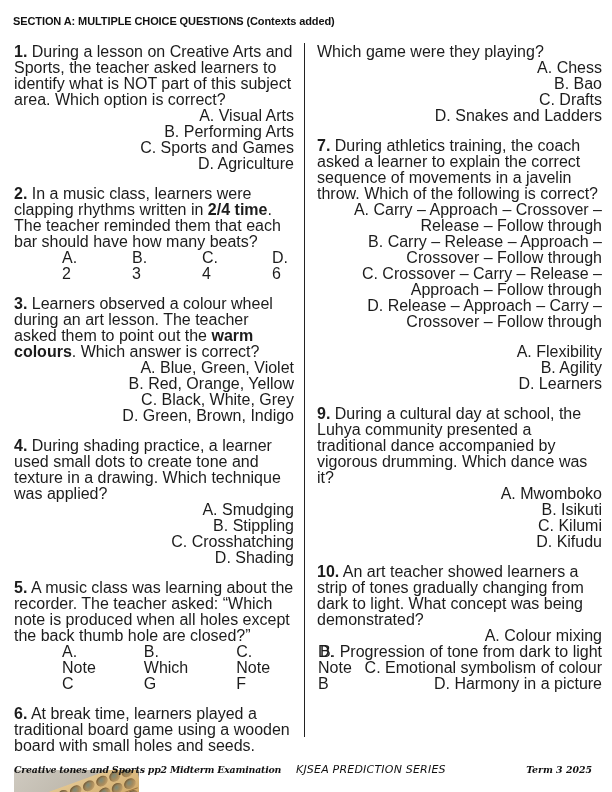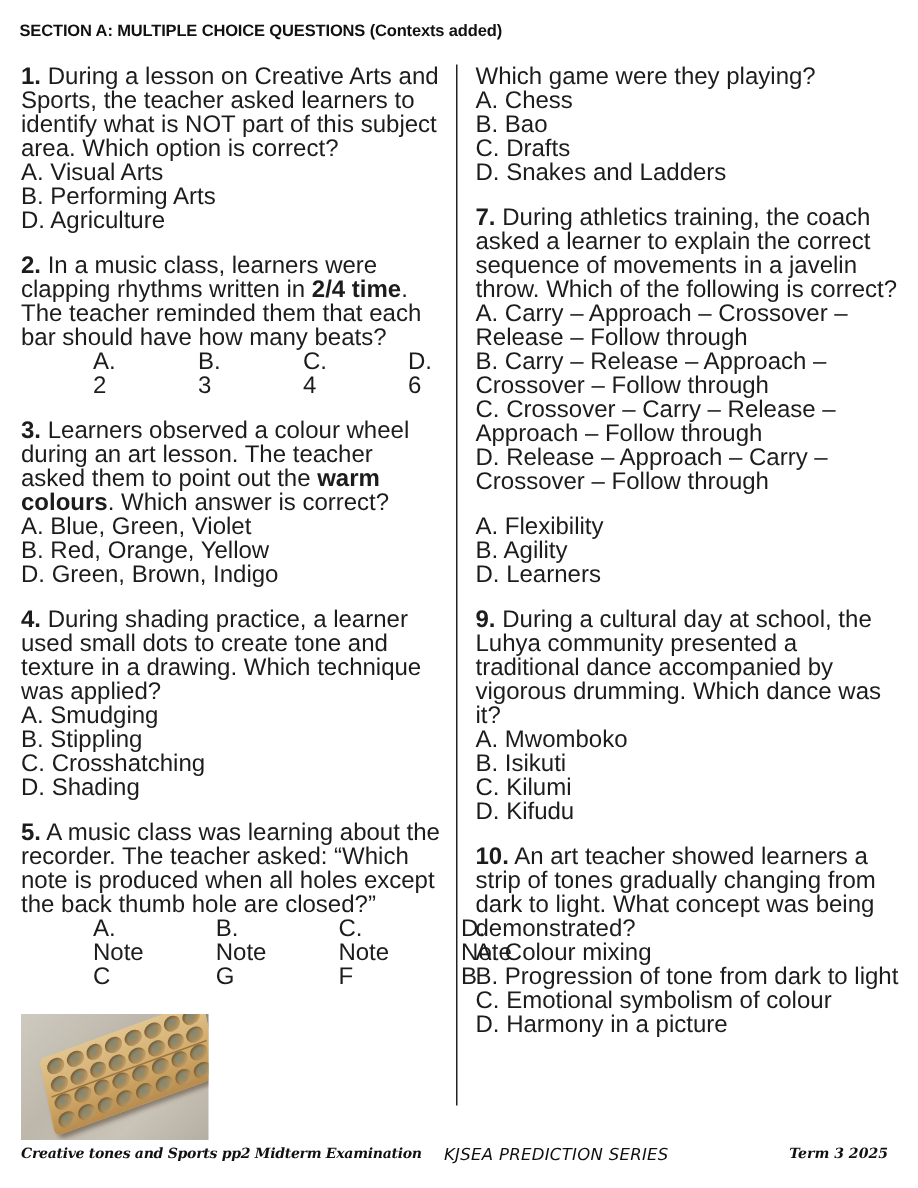--- a/index.html
+++ b/index.html
@@ -33,21 +33,21 @@
       position: absolute;
       left: 304px;
       top: 43px;
       width: 1px;
       height: 694px;
       background: #222;
     }
     .question { margin-bottom: 14px; }
     .q-num { font-weight: bold; }
     .q-bold { font-weight: bold; }
-    .option { display: block; }
+    .option { display: block; text-align: right; }
     .inline-options { display: flex; }
     .inline-options .opt { display: inline-block; margin-left: 48px; }
     .q2-options .opt { width: 52px; }
     .q5-options .opt:nth-child(1) { width: 70px; }
     .q5-options .opt:nth-child(2) { width: 70px; }
     .q5-options .opt:nth-child(3) { width: 60px; }
     .image-box {
       margin-top: 16px;
       width: 125px;
       height: 84px;
@@ -133,20 +133,21 @@
 
 <div class="col col-left">
 
   <div class="question">
     <div>
       <span class="q-num">1.</span>
       <span>During a lesson on Creative Arts and Sports, the teacher asked learners to identify what is NOT part of this subject area. Which option is correct?</span>
     </div>
     <span class="option">A. Visual Arts</span>
     <span class="option">B. Performing Arts</span>
+    <span class="option">C. Sports and Games</span>
     <span class="option">D. Agriculture</span>
   </div>
 
   <div class="question">
     <div>
       <span class="q-num">2.</span>
       <span>In a music class, learners were clapping rhythms written in </span><span class="q-bold">2/4 time</span><span>. The teacher reminded them that each bar should have how many beats?</span>
     </div>
     <div class="inline-options q2-options">
       <span class="opt">A. 2</span>
@@ -156,20 +157,21 @@
     </div>
   </div>
 
   <div class="question">
     <div>
       <span class="q-num">3.</span>
       <span>Learners observed a colour wheel during an art lesson. The teacher asked them to point out the </span><span class="q-bold">warm colours</span><span>. Which answer is correct?</span>
     </div>
     <span class="option">A. Blue, Green, Violet</span>
     <span class="option">B. Red, Orange, Yellow</span>
+    <span class="option">C. Black, White, Grey</span>
     <span class="option">D. Green, Brown, Indigo</span>
   </div>
 
   <div class="question">
     <div>
       <span class="q-num">4.</span>
       <span>During shading practice, a learner used small dots to create tone and texture in a drawing. Which technique was applied?</span>
     </div>
     <span class="option">A. Smudging</span>
     <span class="option">B. Stippling</span>
@@ -177,27 +179,31 @@
     <span class="option">D. Shading</span>
   </div>
 
   <div class="question">
     <div>
       <span class="q-num">5.</span>
       <span>A music class was learning about the recorder. The teacher asked: “Which note is produced when all holes except the back thumb hole are closed?”</span>
     </div>
     <div class="inline-options q5-options">
       <span class="opt">A. Note C</span>
-      <span class="opt">B. Note G</span>
+      <span class="opt">B. Which G</span>
       <span class="opt">C. Note F</span>
       <span class="opt">D. Note B</span>
     </div>
   </div>
 
   <div class="question">
+    <div>
+      <span class="q-num">6.</span>
+      <span>At break time, learners played a traditional board game using a wooden board with small holes and seeds.</span>
+    </div>
     <div class="image-box" title="Wooden bao board game with pits and seeds">
       <div class="board">
         <div class="pit"></div>
           <div class="pit"></div>
           <div class="pit"></div>
           <div class="pit"></div>
         <div class="pit"></div>
           <div class="pit"></div>
           <div class="pit"></div>
           <div class="pit"></div>

